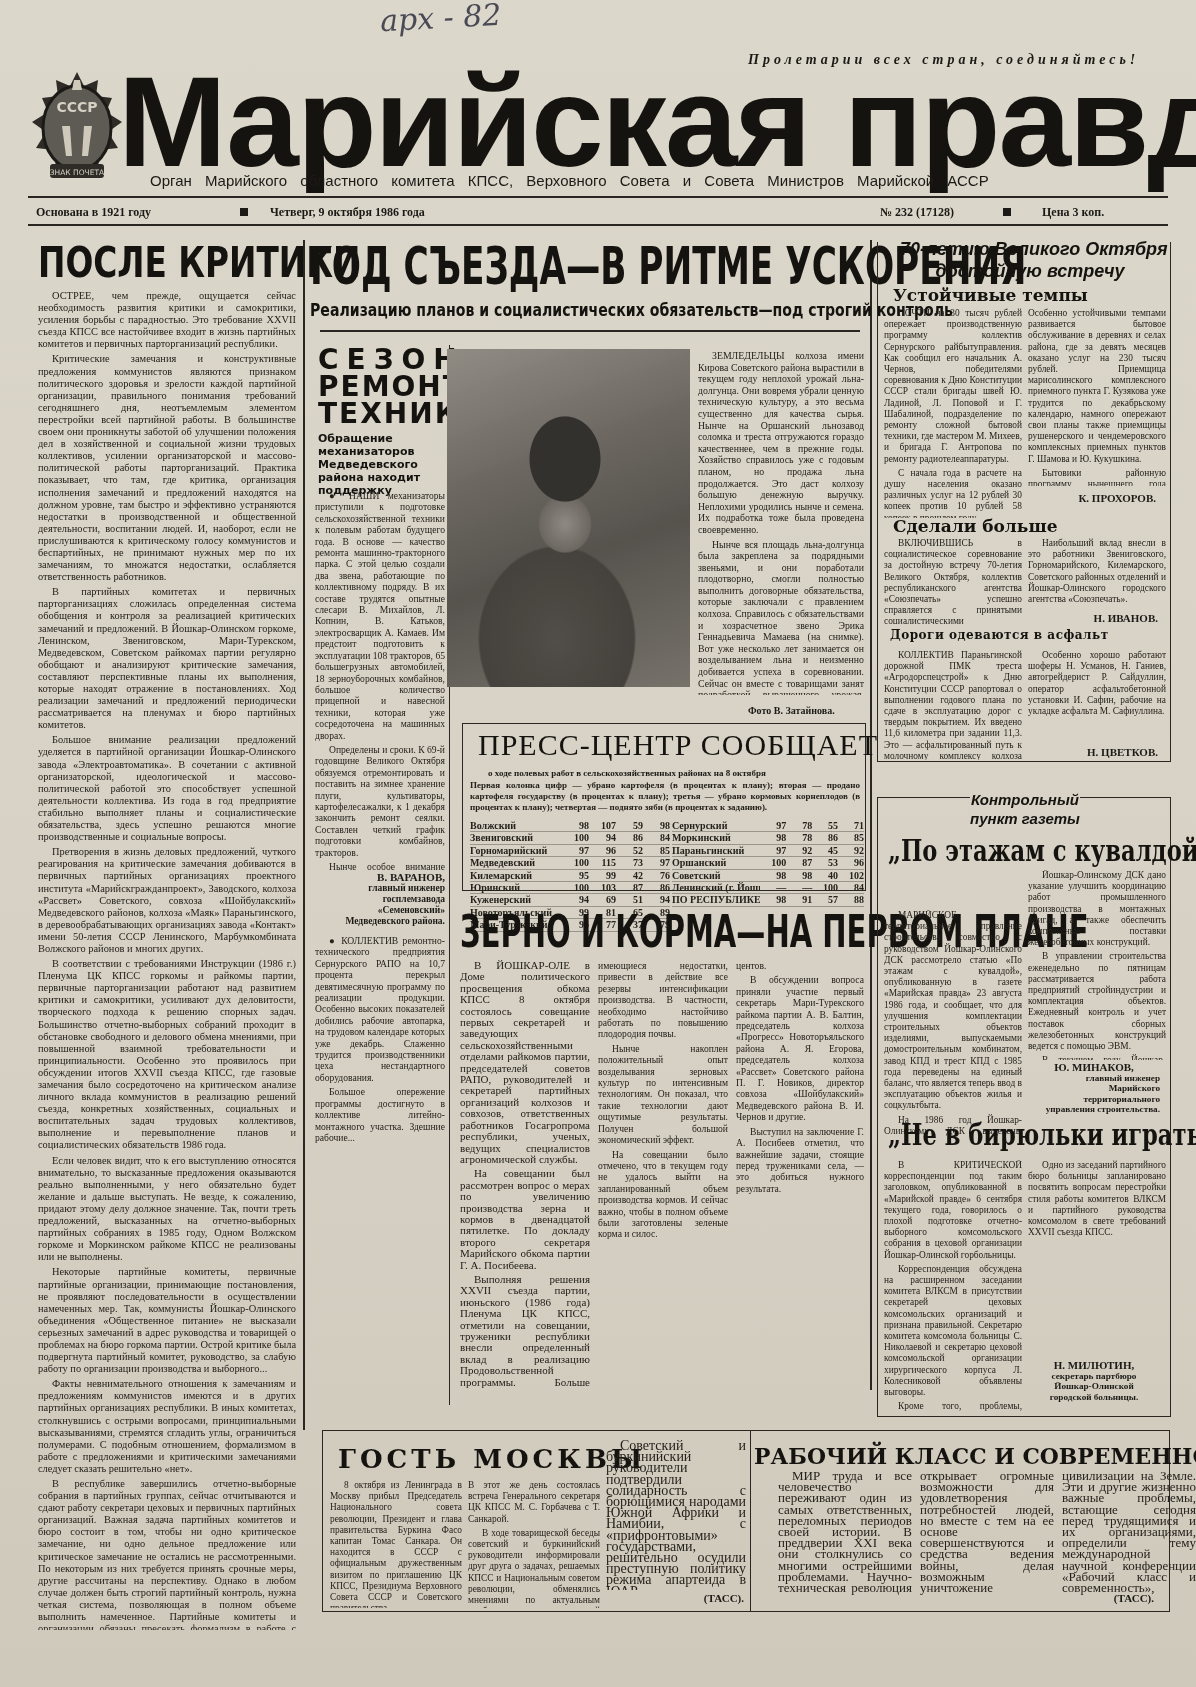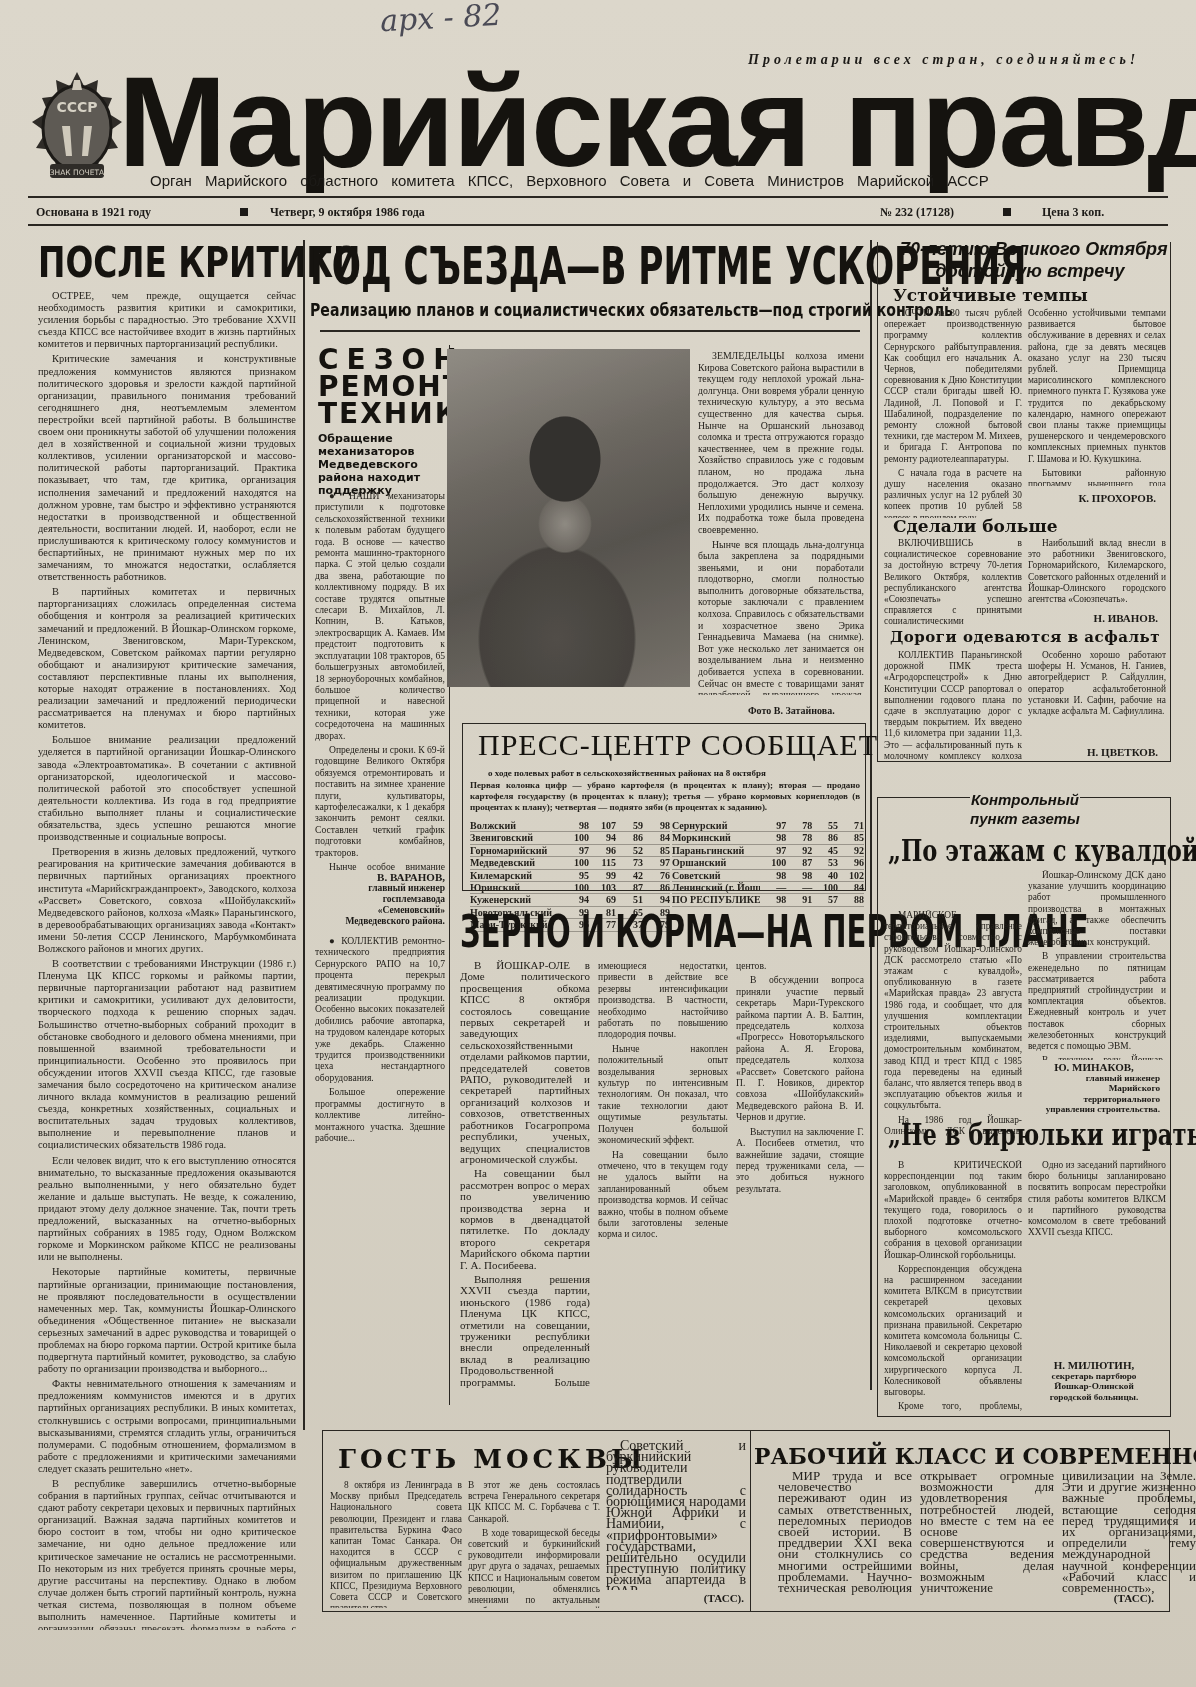--- a/index.html
+++ b/index.html
@@ -289,21 +289,21 @@
 
   <div class="h-serif" style="left:893px; top:516px; font-size:17px;">Сделали больше</div>
   <div class="txt" style="left:884px; top:538px; width:138px; height:86px; font-size:9.4px; line-height:11.2px;">
     <p>ВКЛЮЧИВШИСЬ в социалистическое соревнование за достойную встречу 70-летия Великого Октября, коллектив республиканского агентства «Союзпечать» успешно справляется с принятыми социалистическими обязательствами. Так, план товарооборота с начала года выполнен на 102.5 процента.</p>
   </div>
   <div class="txt" style="left:1028px; top:538px; width:138px; height:72px; font-size:9.4px; line-height:11.2px;">
     <p>Наибольший вклад внесли в это работники Звениговского, Горномарийского, Килемарского, Советского районных отделений и Йошкар-Олинского городского агентства «Союзпечать».</p>
   </div>
   <div class="sign" style="left:1028px; top:612px; width:130px;">Н. ИВАНОВ.</div>
 
-  <div class="h-serif" style="left:890px; top:628px; font-size:15px; letter-spacing:0.5px;">Дороги одеваются в асфальт</div>
+  <div class="h-serif" style="left:890px; top:628px; font-size:12px; letter-spacing:0.5px;">Дороги одеваются в асфальт</div>
   <div class="txt" style="left:884px; top:650px; width:138px; height:110px; font-size:9.4px; line-height:11.2px;">
     <p>КОЛЛЕКТИВ Параньгинской дорожной ПМК треста «Агродорспецстрой» к Дню Конституции СССР рапортовал о выполнении годового плана по сдаче в эксплуатацию дорог с твердым покрытием. Их введено 11,6 километра при задании 11,3. Это — асфальтированный путь к молочному комплексу колхоза имени Палантая, автодорога к машинным дворам колхозов имени Тукая и «Дружба», отрезок автомобильной магистрали Елеево — Параньга на территории колхоза «Победа» и 3 километра дорог в совхозе «Лажмаринский».</p>
   </div>
   <div class="txt" style="left:1028px; top:650px; width:138px; height:96px; font-size:9.4px; line-height:11.2px;">
     <p>Особенно хорошо работают шоферы Н. Усманов, Н. Ганиев, автогрейдерист Р. Сайдуллин, оператор асфальтобетонной установки И. Сафин, рабочие на укладке асфальта М. Сафиуллина.</p>
   </div>
   <div class="sign" style="left:1028px; top:746px; width:130px;">Н. ЦВЕТКОВ.</div>
 
   <div class="box" style="left:877px; top:797px; width:294px; height:620px;"></div>
   <div class="h-italic" style="left:880px; top:790px; width:290px; font-size:15px; line-height:19px; text-align:center; background:linear-gradient(#d8d3c6,#d8d3c6) center/110px 100% no-repeat;">

